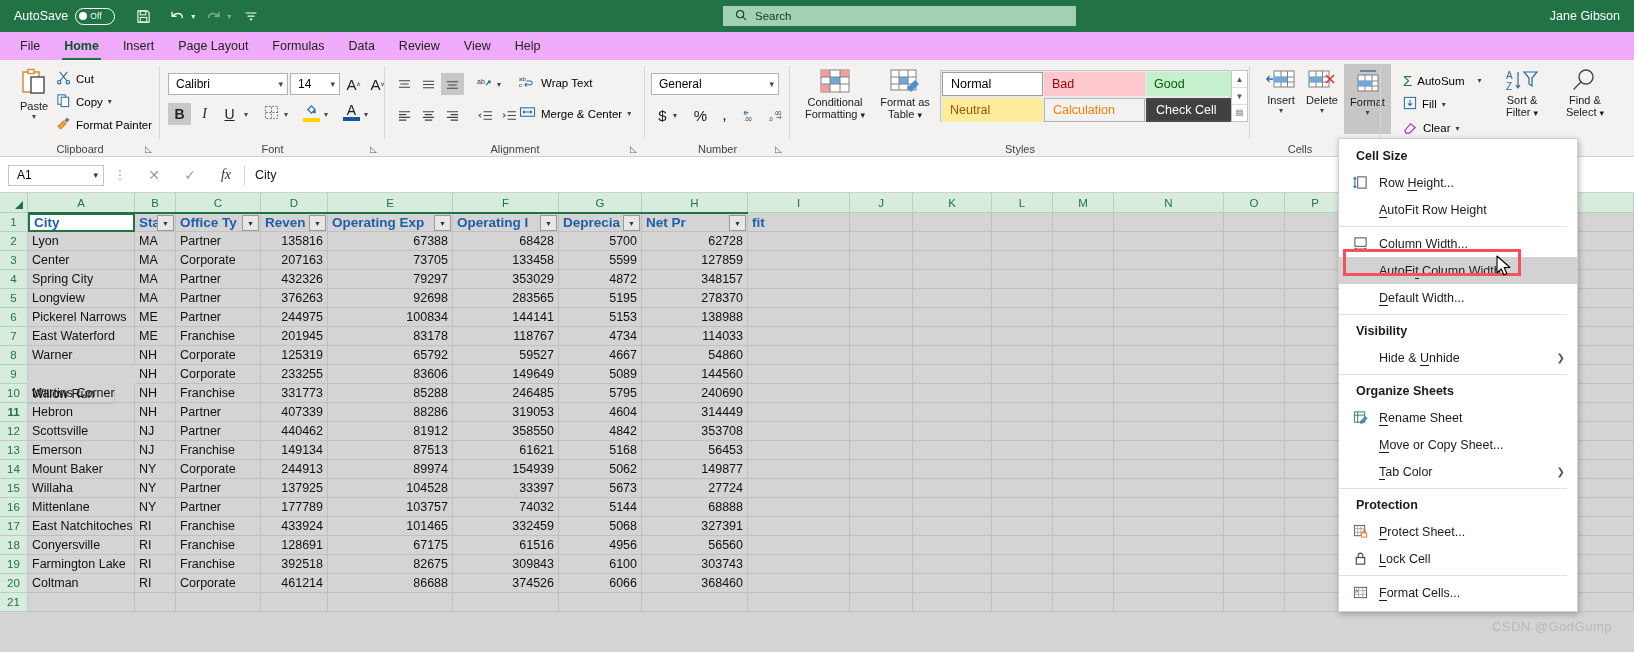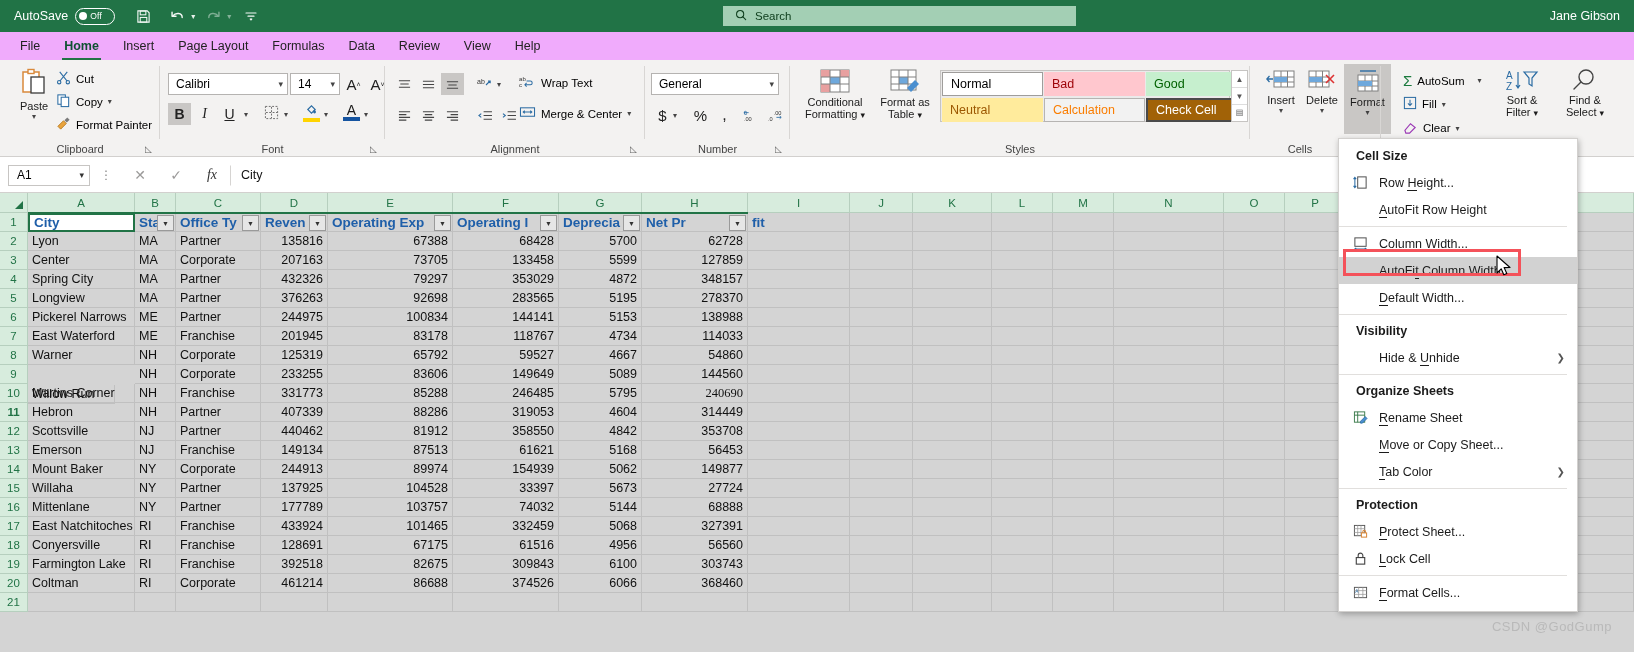--- a/index.html
+++ b/index.html
@@ -101,21 +101,21 @@
     position:absolute; border:1px solid #c6c4c2; background:#fff; font-size:12.5px;
     display:flex; align-items:center; padding-left:8px; height:24px; width:101px;
   }
 
   
   .fbar{
     position:absolute; left:0; top:158px; width:1634px; height:35px; background:#fff;
     display:flex; align-items:center; border-bottom:1px solid #d2d0ce;
   }
   .namebox{
-    margin-left:8px; width:82px; height:21px; border:1px solid #c7c5c3; background:#fff;
+    margin-left:8px; width:96px; height:21px; border:1px solid #c7c5c3; background:#fff;
     display:flex; align-items:center; padding:0 5px 0 8px; font-size:12px;
   }
   .fx-grp{ display:flex; align-items:center; gap:0; margin-left:10px; }
   .fx-btn{ width:36px;height:22px; display:flex;align-items:center;justify-content:center;
            color:#9b9a99; font-size:14px;}
   .finput{
     flex:1; height:21px; border:1px solid #ffffff; border-left:1px solid #d6d4d2;
     display:flex; align-items:center; padding-left:10px; font-size:12.5px; color:#111;
     margin-right:8px;
   }
@@ -497,21 +497,21 @@
         <span class="lbl-sm">Format as</span>
         <span class="lbl-sm"><span>Table</span> <span style="font-size:9px">▾</span></span>
       </div>
 
       <div style="position:absolute;left:150px;top:10px;width:290px;height:52px;border:1px solid #c6c4c2;background:#ebeaea">
         <div class="stylebox" style="left:1px;top:1px;border:1px solid #9f9d9b;background:#fff;color:#000">Normal</div>
         <div class="stylebox" style="left:103px;top:1px;border:none;background:#ffc7ce;color:#9c0006">Bad</div>
         <div class="stylebox" style="left:205px;top:1px;border:none;background:#c6efce;color:#006100">Good</div>
         <div class="stylebox" style="left:1px;top:27px;border:none;background:#ffeb9c;color:#9c5700">Neutral</div>
         <div class="stylebox" style="left:103px;top:27px;border:1px solid #b6b4b2;background:#f2f2f2;color:#fa7d00">Calculation</div>
-        <div class="stylebox" style="left:205px;top:27px;border:2px solid #4a4a4a;background:#a16207;color:#fff">Check Cell</div>
+        <div class="stylebox" style="left:205px;top:27px;border:2px solid #4a4a4a;background:#404040;color:#fff">Check Cell</div>
       </div>
       <div style="position:absolute;left:441px;top:10px;width:17px;height:52px;border:1px solid #c6c4c2;background:#fff">
         <div style="height:16px;display:flex;align-items:center;justify-content:center;font-size:8px;color:#555">▲</div>
         <div style="height:17px;display:flex;align-items:center;justify-content:center;font-size:8px;color:#555;border-top:1px solid #ddd">▼</div>
         <div style="height:16px;display:flex;align-items:center;justify-content:center;font-size:8px;color:#555;border-top:1px solid #ddd">▤</div>
       </div>
 
       <div class="gl">Styles</div>
       <div class="sep"></div>
     </div>
@@ -748,21 +748,21 @@
         <div class="cell num" style="left: 453px; width: 106px; top: 172px;">149649</div>
         <div class="cell num" style="left: 559px; width: 83px; top: 172px;">5089</div>
         <div class="cell num" style="left: 642px; width: 106px; top: 172px;">144560</div>
         <div class="cell" style="left: 28px; width: 107px; top: 191px;">Martins Corner</div>
         <div class="cell" style="left: 135px; width: 41px; top: 191px;">NH</div>
         <div class="cell" style="left: 176px; width: 85px; top: 191px;">Franchise</div>
         <div class="cell num" style="left: 261px; width: 67px; top: 191px;">331773</div>
         <div class="cell num" style="left: 328px; width: 125px; top: 191px;">85288</div>
         <div class="cell num" style="left: 453px; width: 106px; top: 191px;">246485</div>
         <div class="cell num" style="left: 559px; width: 83px; top: 191px;">5795</div>
-        <div class="cell num" style="left: 642px; width: 106px; top: 191px; font-family: Liberation Serif, serif;">240690</div>
+        <div class="cell num" style="left: 642px; width: 106px; top: 191px;">240690</div>
         <div class="cell" style="left: 28px; width: 107px; top: 210px;">Hebron</div>
         <div class="cell" style="left: 135px; width: 41px; top: 210px;">NH</div>
         <div class="cell" style="left: 176px; width: 85px; top: 210px;">Partner</div>
         <div class="cell num" style="left: 261px; width: 67px; top: 210px;">407339</div>
         <div class="cell num" style="left: 328px; width: 125px; top: 210px;">88286</div>
         <div class="cell num" style="left: 453px; width: 106px; top: 210px;">319053</div>
         <div class="cell num" style="left: 559px; width: 83px; top: 210px;">4604</div>
         <div class="cell num" style="left: 642px; width: 106px; top: 210px;">314449</div>
         <div class="cell" style="left: 28px; width: 107px; top: 229px;">Scottsville</div>
         <div class="cell" style="left: 135px; width: 41px; top: 229px;">NJ</div>

